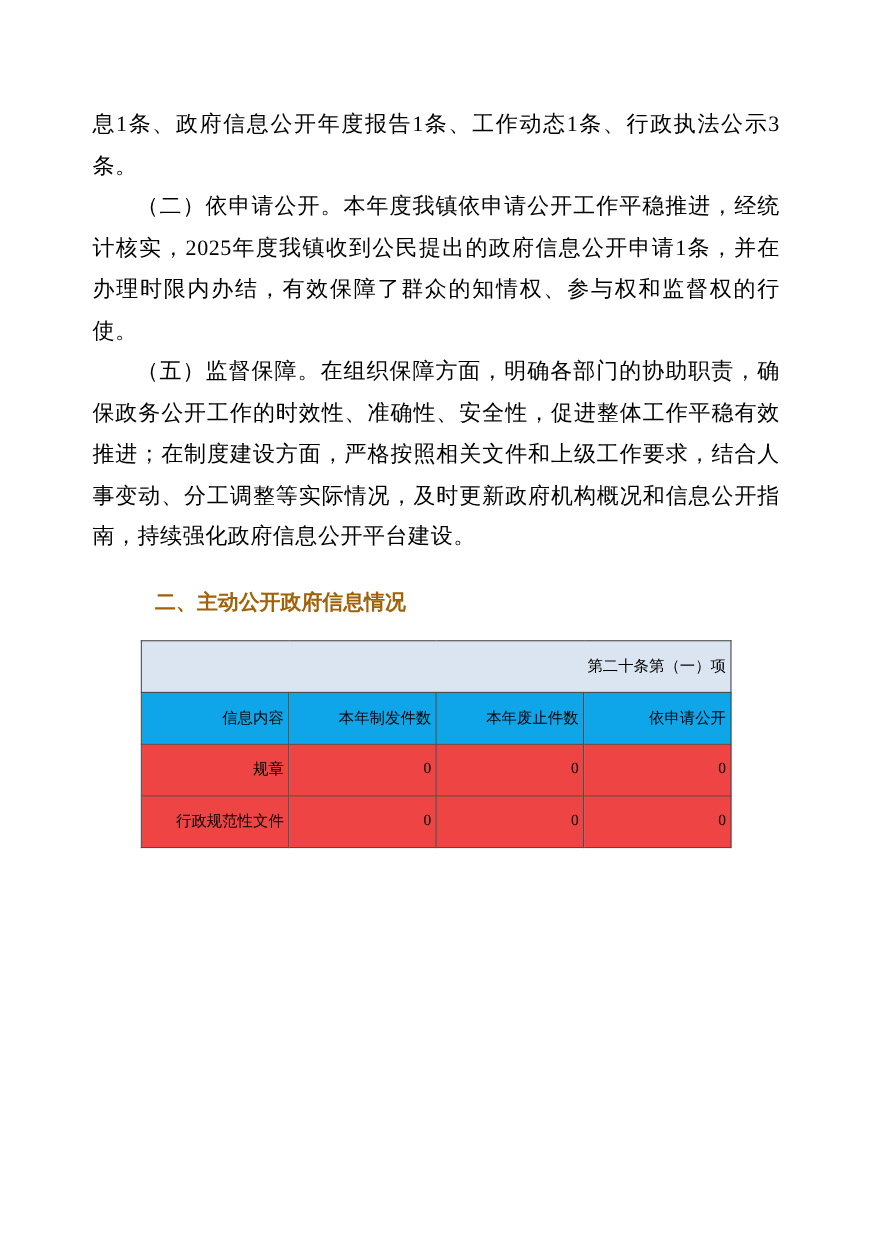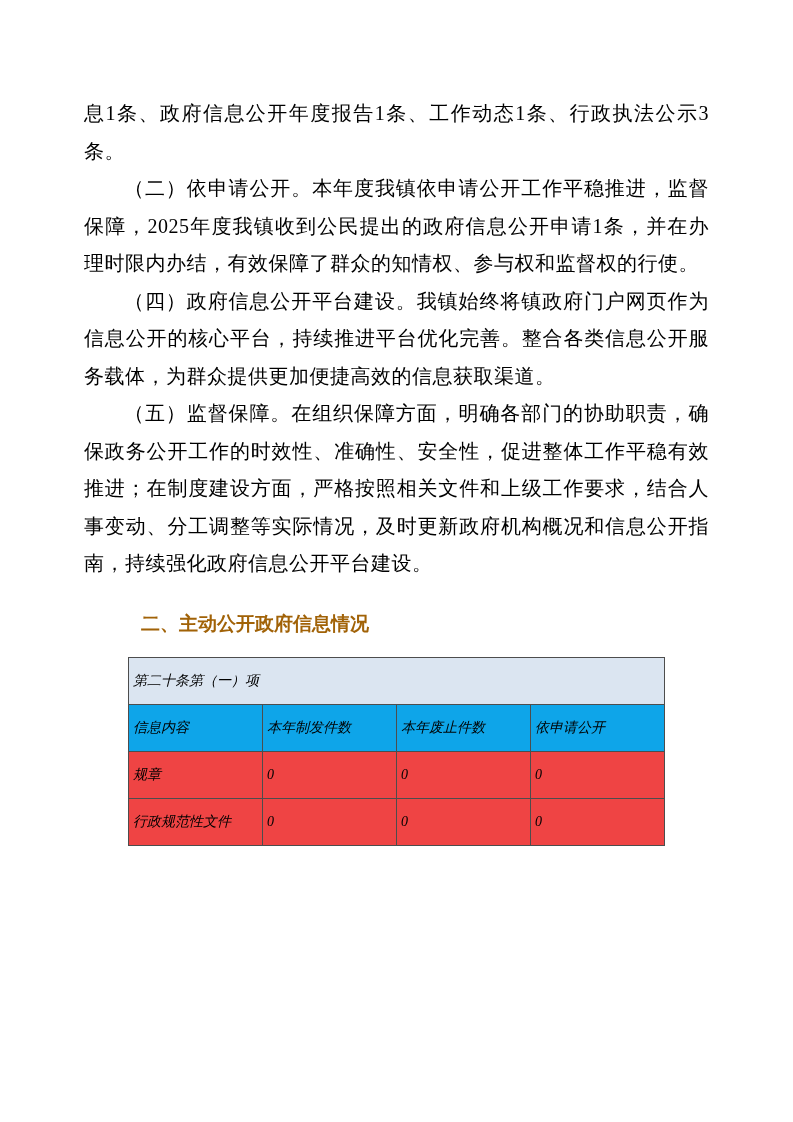--- a/index.html
+++ b/index.html
@@ -38,24 +38,23 @@
   }
   table.data-table {
     width: 537px;
     margin: 0 auto;
     border-collapse: collapse;
     table-layout: fixed;
     font-size: 14px;
   }
   table.data-table td {
     border: 1px solid #4d4d4d;
-    text-align: left;
+    text-align: right;
     vertical-align: middle;
     padding: 14px 4px;
-    font-style: italic;
   }
   td.title-cell {
     background: #dbe5f1;
     height: 25px;
   }
   td.head-cell {
     background: #0ea5e9;
     height: 28px;
   }
   td.body-cell {
@@ -63,22 +62,21 @@
     height: 27px;
   }
 </style>
 </head>
 <body>
 
 <div class="page">
 
   <div class="body-text">
     <p>息1条、政府信息公开年度报告1条、工作动态1条、行政执法公示3条。</p>
-    <p class="indent">（二）依申请公开。本年度我镇依申请公开工作平稳推进，监督保障，2025年度我镇收到公民提出的政府信息公开申请1条，并在办理时限内办结，有效保障了群众的知情权、参与权和监督权的行使。</p>
-    <p class="indent">（四）政府信息公开平台建设。我镇始终将镇政府门户网页作为信息公开的核心平台，持续推进平台优化完善。整合各类信息公开服务载体，为群众提供更加便捷高效的信息获取渠道。</p>
+    <p class="indent">（二）依申请公开。本年度我镇依申请公开工作平稳推进，经统计核实，2025年度我镇收到公民提出的政府信息公开申请1条，并在办理时限内办结，有效保障了群众的知情权、参与权和监督权的行使。</p>
     <p class="indent">（五）监督保障。在组织保障方面，明确各部门的协助职责，确保政务公开工作的时效性、准确性、安全性，促进整体工作平稳有效推进；在制度建设方面，严格按照相关文件和上级工作要求，结合人事变动、分工调整等实际情况，及时更新政府机构概况和信息公开指南，持续强化政府信息公开平台建设。</p>
   </div>
 
   <h2 class="section-heading">二、主动公开政府信息情况</h2>
 
   <table class="data-table">
     <tbody>
       <tr>
         <td class="title-cell" colspan="4">第二十条第（一）项</td>
       </tr>

